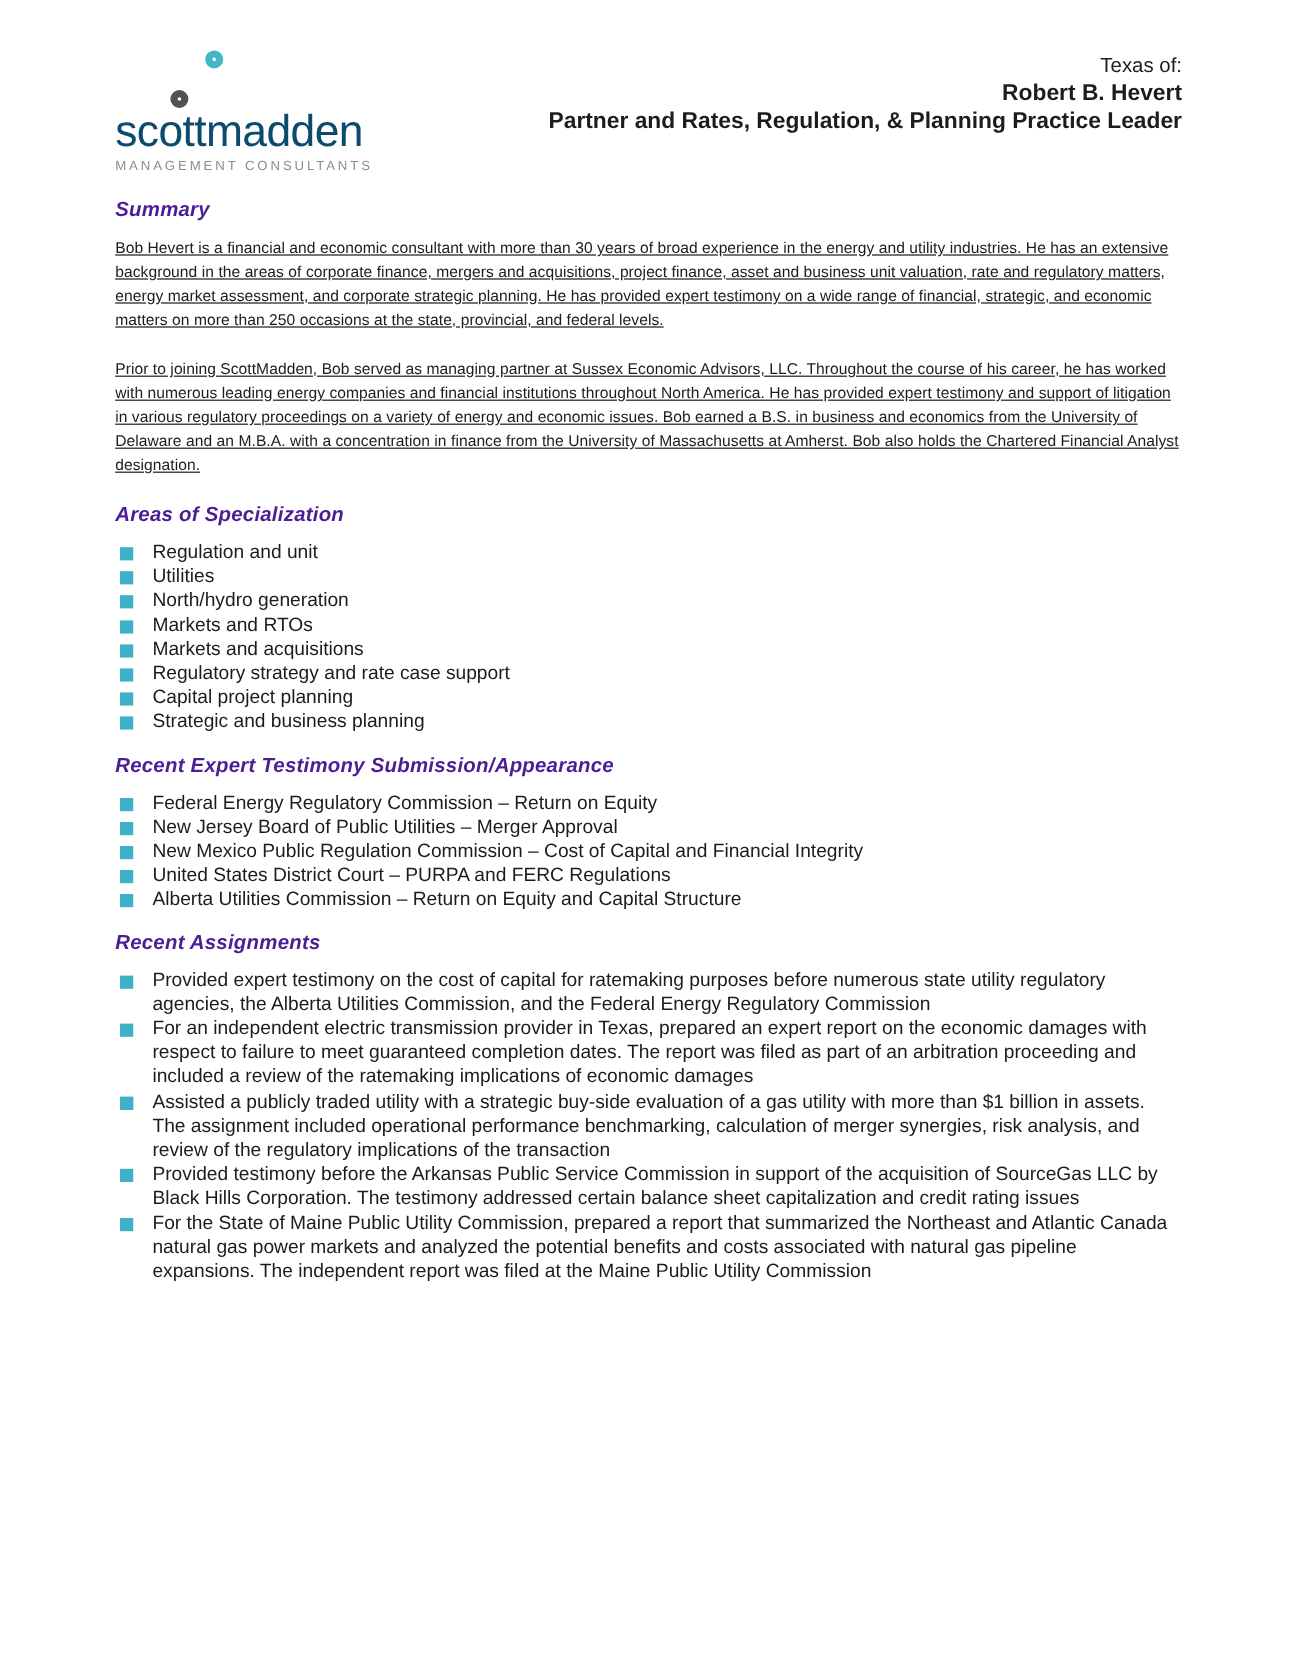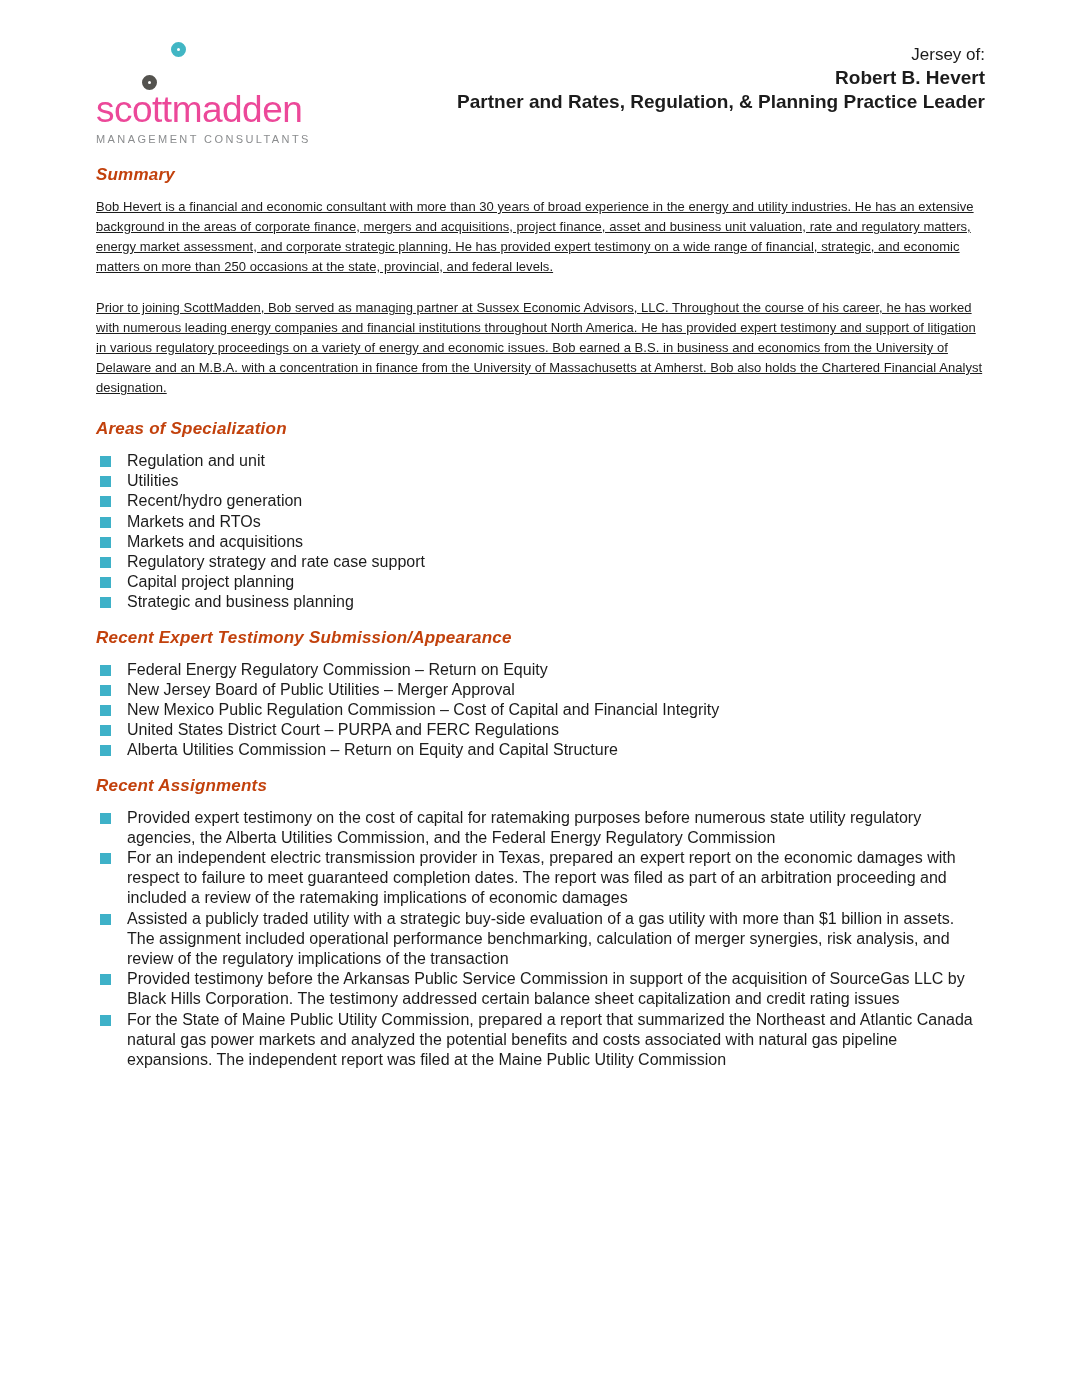--- a/index.html
+++ b/index.html
@@ -40,42 +40,42 @@
   .sq.gray {
     bottom: 0; left: 0;
     width: 15px; height: 15px;
     border: 6px solid #54534f;
     background: #ffffff;
     box-shadow: 0 0 0 2px #ffffff;
   }
   .brand {
     font-size: 37px;
     line-height: 36px;
-    color: #ec4899;
+    color: #0c4a6e;
     letter-spacing: -0.5px;
   }
   .tagline {
     font-size: 11px;
     color: #8a8c8e;
     letter-spacing: 2.4px;
     margin-top: 5px;
     white-space: nowrap;
   }
   .header-right { text-align: right; padding-top: 6px; }
   .resume-of { font-size: 17px; line-height: 22px; }
   .person-name { font-size: 19px; font-weight: bold; line-height: 24px; }
   .person-title { font-size: 19px; font-weight: bold; line-height: 24px; }
 
   
   main { margin-top: 20px; }
   h2 {
     font-size: 17px;
     font-style: italic;
     font-weight: bold;
-    color: #c2410c;
+    color: #4c1d95;
     letter-spacing: 0.2px;
     margin: 15px 0 12px 0;
   }
   h2:first-child { margin-top: 0; }
   p {
     font-size: 13px;
     line-height: 20px;
     margin: 0 0 21px 0;
     letter-spacing: 0.05px;
     text-decoration: underline;
@@ -104,37 +104,37 @@
   <header class="header">
     <div class="logo">
       <div class="logo-icon">
         <span class="sq teal"></span>
         <span class="sq gray"></span>
       </div>
       <div class="brand">scottmadden</div>
       <div class="tagline">MANAGEMENT CONSULTANTS</div>
     </div>
     <div class="header-right">
-      <div class="resume-of">Jersey of:</div>
+      <div class="resume-of">Texas of:</div>
       <div class="person-name">Robert B. Hevert</div>
       <div class="person-title">Partner and Rates, Regulation, &amp; Planning Practice Leader</div>
     </div>
   </header>
 
   <main>
 
     <h2>Summary</h2>
     <p>Bob Hevert is a financial and economic consultant with more than 30 years of broad experience in the energy and utility industries. He has an extensive background in the areas of corporate finance, mergers and acquisitions, project finance, asset and business unit valuation, rate and regulatory matters, energy market assessment, and corporate strategic planning. He has provided expert testimony on a wide range of financial, strategic, and economic matters on more than 250 occasions at the state, provincial, and federal levels.</p>
     <p>Prior to joining ScottMadden, Bob served as managing partner at Sussex Economic Advisors, LLC. Throughout the course of his career, he has worked with numerous leading energy companies and financial institutions throughout North America. He has provided expert testimony and support of litigation in various regulatory proceedings on a variety of energy and economic issues. Bob earned a B.S. in business and economics from the University of Delaware and an M.B.A. with a concentration in finance from the University of Massachusetts at Amherst. Bob also holds the Chartered Financial Analyst designation.</p>
 
     <h2>Areas of Specialization</h2>
     <ul>
       <li><span class="bullet"></span><span>Regulation and unit</span></li>
       <li><span class="bullet"></span><span>Utilities</span></li>
-      <li><span class="bullet"></span><span>Recent/hydro generation</span></li>
+      <li><span class="bullet"></span><span>North/hydro generation</span></li>
       <li><span class="bullet"></span><span>Markets and RTOs</span></li>
       <li><span class="bullet"></span><span>Markets and acquisitions</span></li>
       <li><span class="bullet"></span><span>Regulatory strategy and rate case support</span></li>
       <li><span class="bullet"></span><span>Capital project planning</span></li>
       <li><span class="bullet"></span><span>Strategic and business planning</span></li>
     </ul>
 
     <h2>Recent Expert Testimony Submission/Appearance</h2>
     <ul>
       <li><span class="bullet"></span><span>Federal Energy Regulatory Commission – Return on Equity</span></li>

